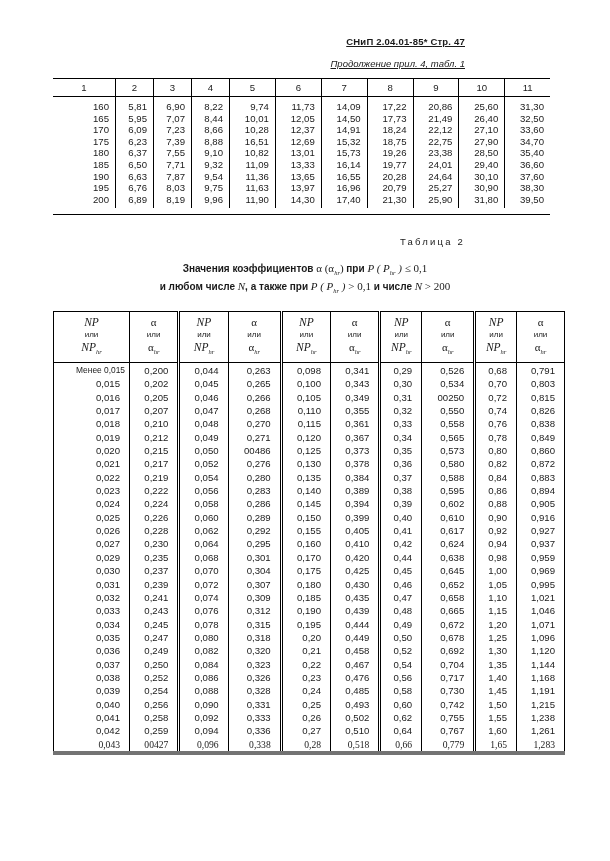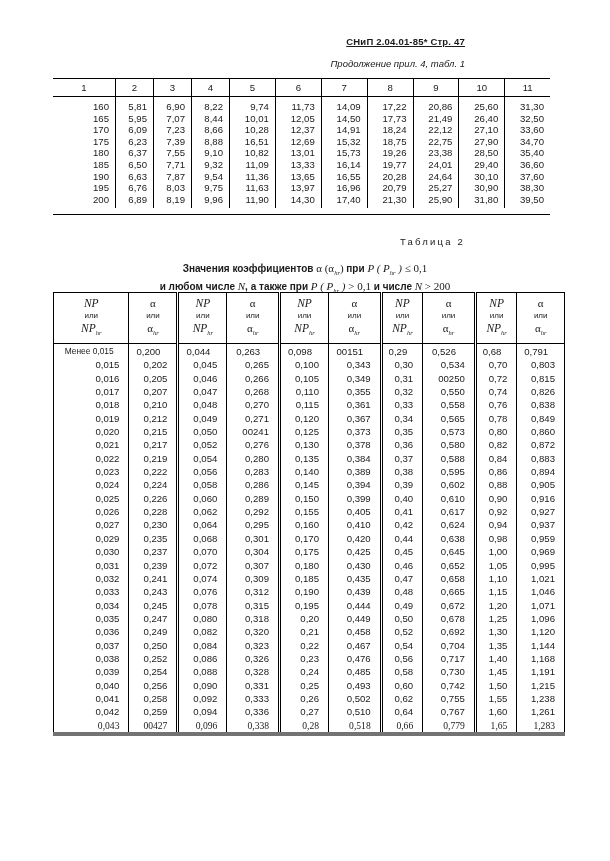--- a/index.html
+++ b/index.html
@@ -35,20 +35,21 @@
     text-decoration: underline;
     white-space: nowrap;
   }
   .continuation {
     position: absolute;
     top: 58px;
     right: 48px;
     font-size: 9.5px;
     font-style: italic;
     white-space: nowrap;
+    text-decoration: underline;
   }
 
   
   .t1-wrap {
     position: absolute;
     top: 78px;
     left: 53px;
     width: 497px;
   }
   table.t1 {
@@ -122,21 +123,21 @@
     font-size: 11px;
   }
   sub.sb {
     font-size: 6.5px;
     font-style: italic;
   }
 
   
   .t2-wrap {
     position: absolute;
-    top: 292px;
+    top: 311px;
     left: 53px;
     width: 512px;
   }
   table.t2 {
     border-collapse: collapse;
     width: 100%;
     font-size: 9.6px;
   }
   table.t2 td, table.t2 th {
     font-weight: normal;
@@ -172,21 +173,21 @@
   }
   table.t2 td {
     height: 13.35px;
     line-height: 13.35px;
     text-align: right;
     padding-right: 9px;
   }
   
   .sep-thin { border-left: 1px solid #000; }
   .sep-group { border-left: 3px double #000; }
-  table.t2 tbody tr:first-child td { padding-top: 1px; text-align: center; }
+  table.t2 tbody tr:first-child td { padding-top: 1px; }
   table.t2 tbody tr:last-child td { border-bottom: 4px solid #737373; font-family: Liberation Serif, serif; }
 
   .t2-first-cell {
     font-size: 8.4px;
     padding-right: 4px !important;
   }
 </style>
 </head>
 <body>
 
@@ -402,21 +403,21 @@
             </th>
           </tr>
       </thead>
       <tbody id="t2-body">
           <tr>
             <td class="t2-first-cell">Менее 0,015</td>
             <td class="sep-thin">0,200</td>
             <td class="sep-group">0,044</td>
             <td class="sep-thin">0,263</td>
             <td class="sep-group">0,098</td>
-            <td class="sep-thin">00151</td>
+            <td class="sep-thin">0,341</td>
             <td class="sep-group">0,29</td>
             <td class="sep-thin">0,526</td>
             <td class="sep-group">0,68</td>
             <td class="sep-thin">0,791</td>
           </tr>
           <tr>
             <td>0,015</td>
             <td class="sep-thin">0,202</td>
             <td class="sep-group">0,045</td>
             <td class="sep-thin">0,265</td>
@@ -472,21 +473,21 @@
             <td class="sep-thin">0,367</td>
             <td class="sep-group">0,34</td>
             <td class="sep-thin">0,565</td>
             <td class="sep-group">0,78</td>
             <td class="sep-thin">0,849</td>
           </tr>
           <tr>
             <td>0,020</td>
             <td class="sep-thin">0,215</td>
             <td class="sep-group">0,050</td>
-            <td class="sep-thin">00241</td>
+            <td class="sep-thin">00486</td>
             <td class="sep-group">0,125</td>
             <td class="sep-thin">0,373</td>
             <td class="sep-group">0,35</td>
             <td class="sep-thin">0,573</td>
             <td class="sep-group">0,80</td>
             <td class="sep-thin">0,860</td>
           </tr>
           <tr>
             <td>0,021</td>
             <td class="sep-thin">0,217</td>

